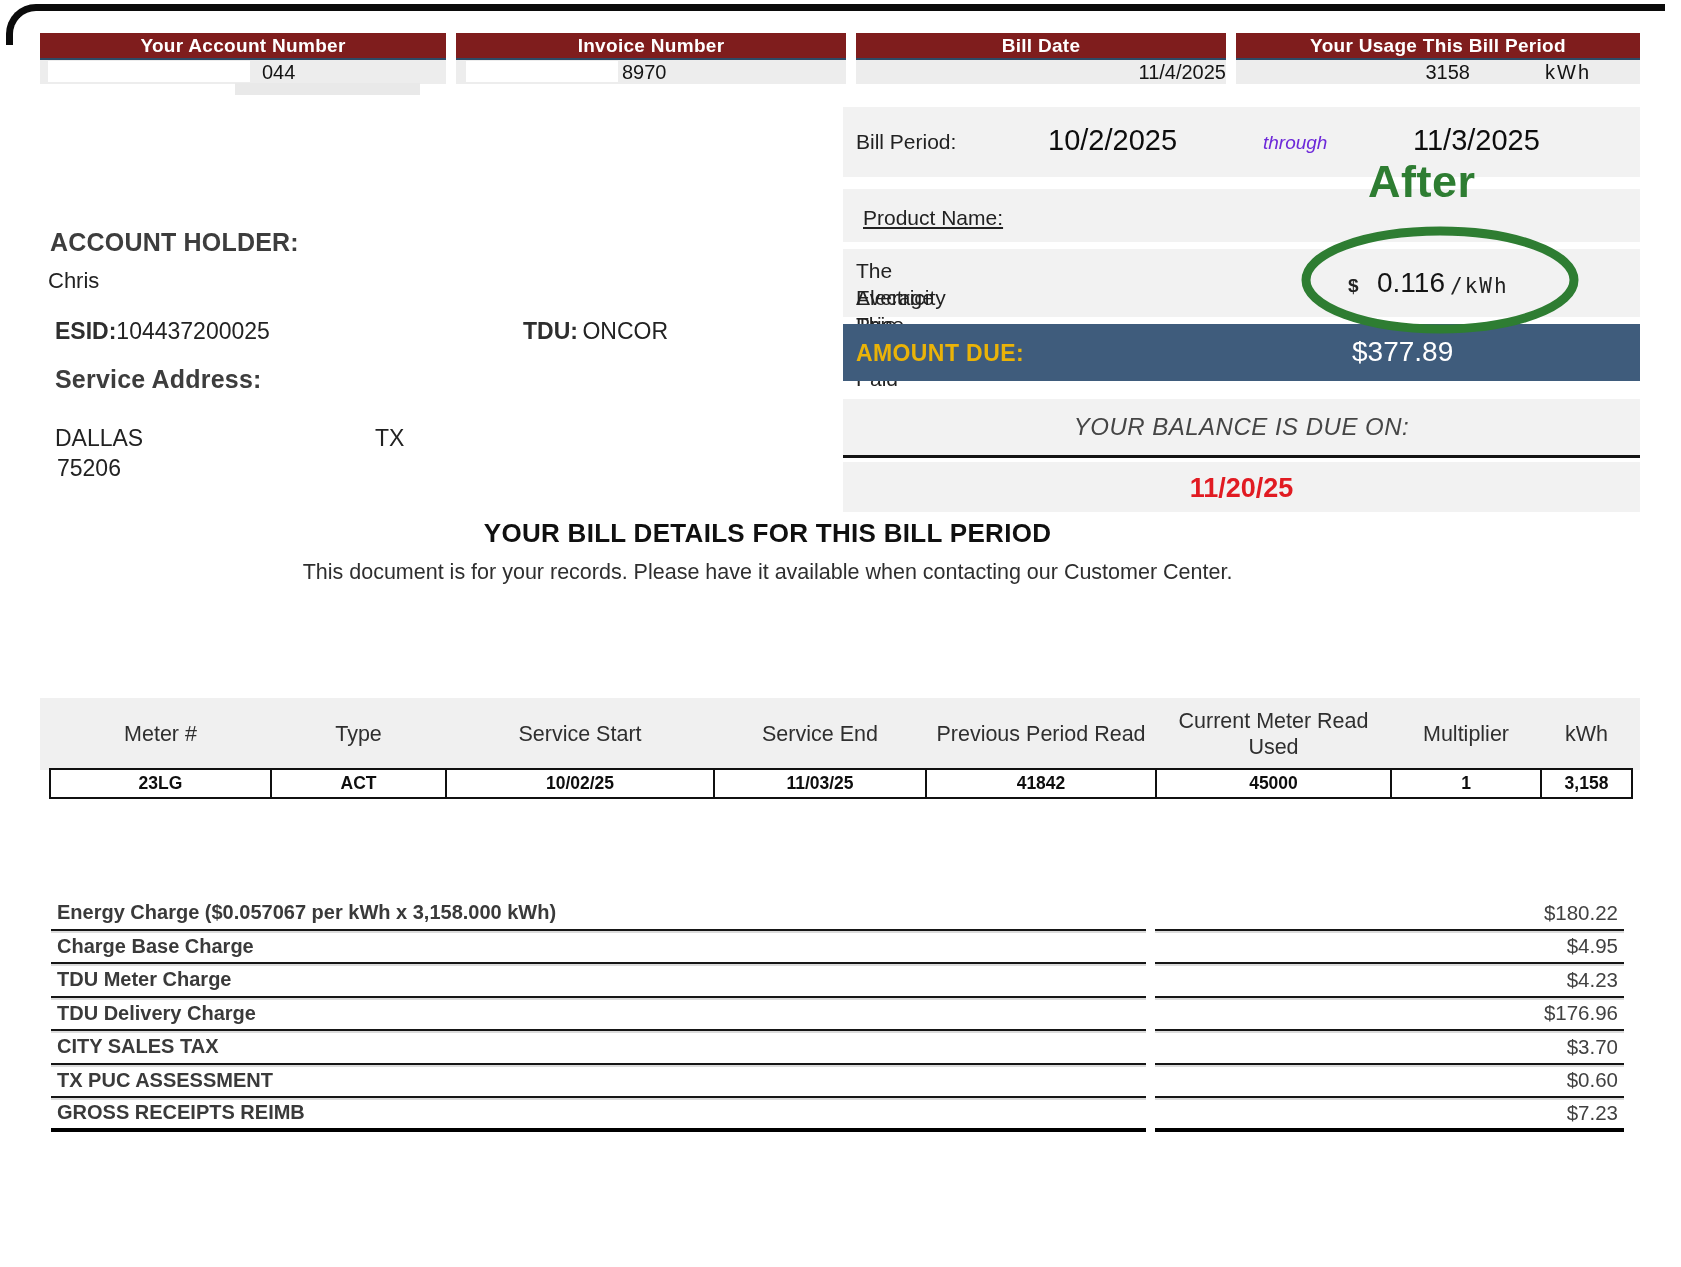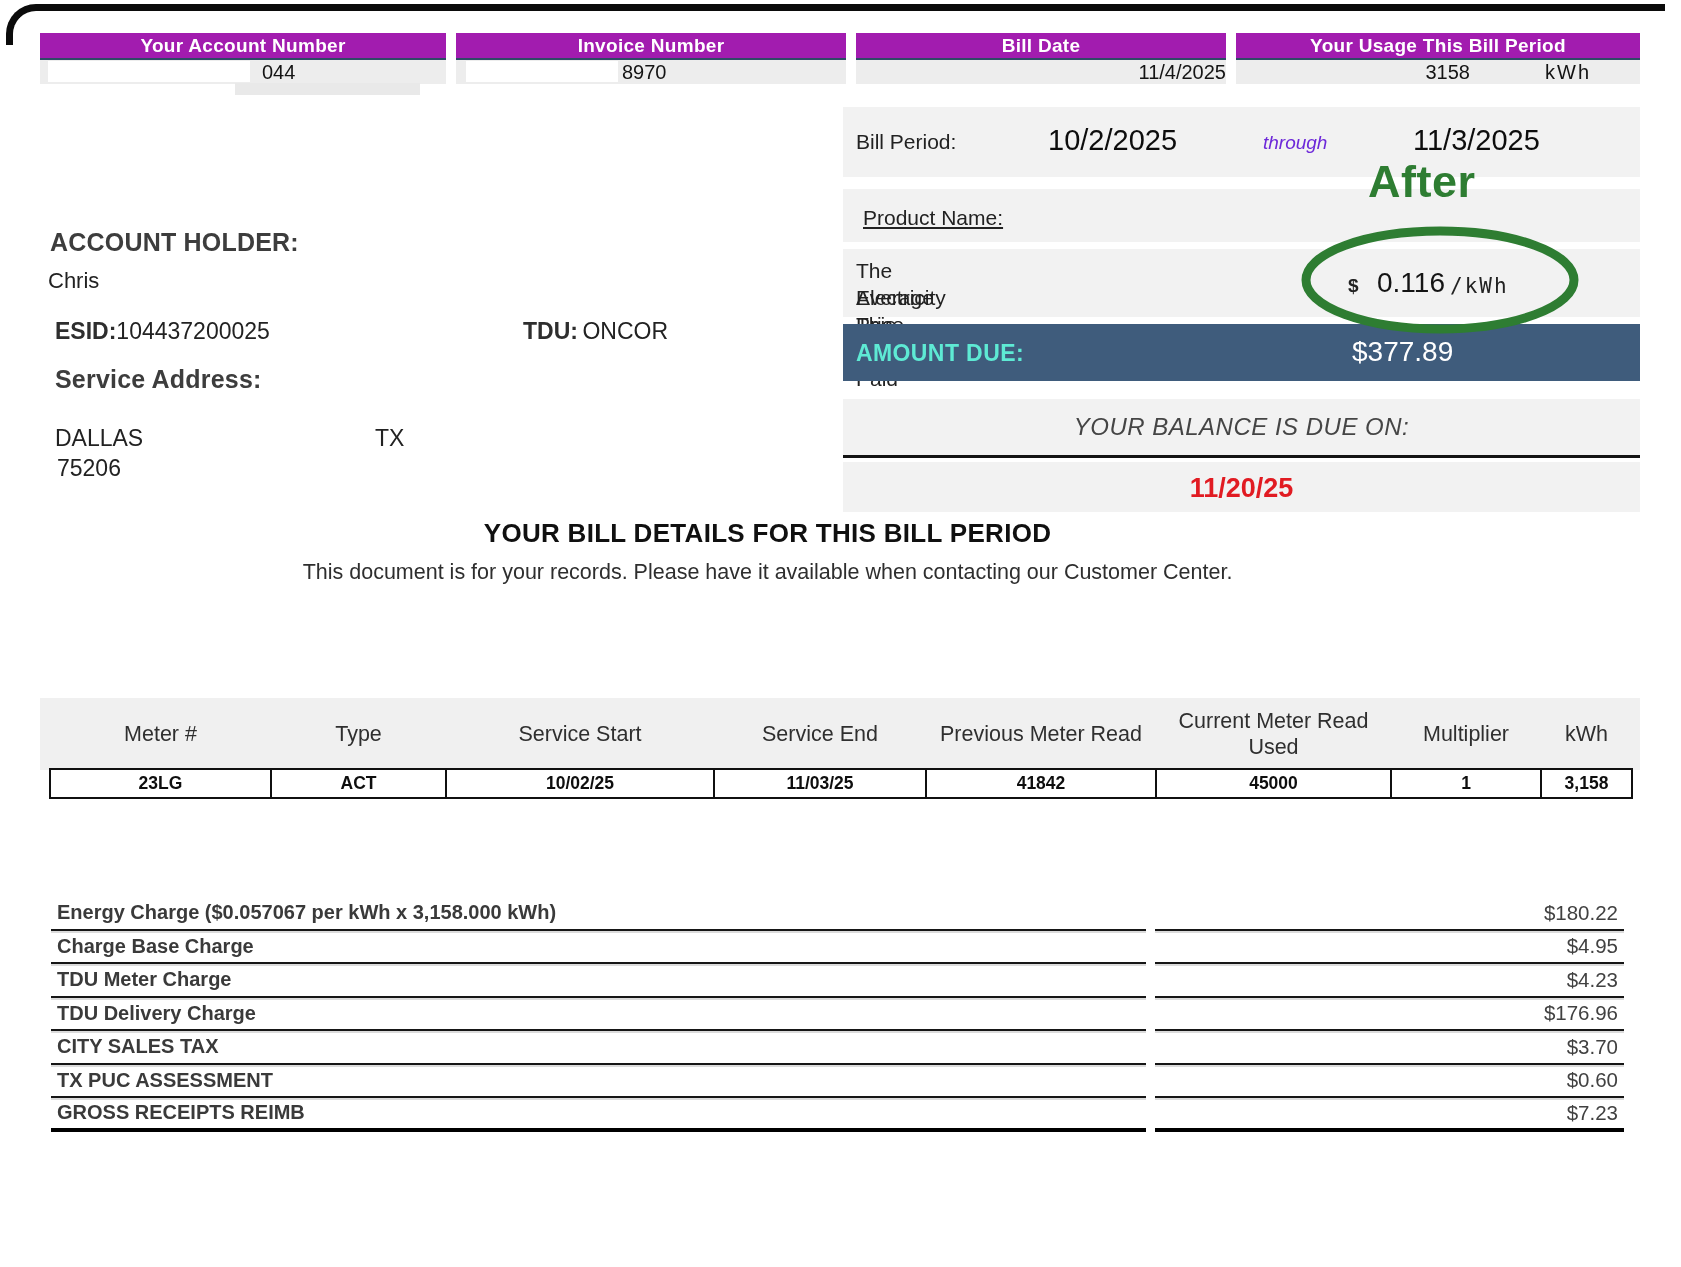--- a/index.html
+++ b/index.html
@@ -12,41 +12,41 @@
   
   .frame-top{
     position:absolute;left:6px;top:4px;width:1652px;height:34px;
     border-top:7px solid #0b0b0b;border-left:7px solid #0b0b0b;
     border-top-left-radius:30px;
   }
 
   
   .sum-col{position:absolute;top:33px;}
   .sum-head{
-    height:25px;line-height:25px;background:#a21caf;color:#fff;
+    height:25px;line-height:25px;background:#7f1d1d;color:#fff;
     font-weight:bold;font-size:19px;text-align:center;letter-spacing:.3px;
     border-bottom:2px solid #2e4a66;
   }
   .sum-val{height:24px;background:#ededed;position:relative;font-size:20px;color:#141414;}
   .redact{position:absolute;background:#ffffff;top:1px;height:21px;}
   .sum-val span{position:absolute;top:0;line-height:24px;}
   .remnant{position:absolute;background:#e9e9e9;}
 
   
   .lbl-big{font-weight:bold;color:#3d3d3d;font-size:25px;letter-spacing:.2px;}
   .txt{color:#222;font-size:23px;}
 
   
   .panel-row{position:absolute;left:843px;width:797px;background:#f2f2f2;}
   .panel-row span{position:absolute;}
   .lab{font-size:21px;color:#222;}
   .bigdate{font-size:29px;color:#0d0d0d;}
   .through{font-size:19px;font-style:italic;color:#6d28d9;}
   .amount-due{background:#3f5c7c;}
-  .amount-due .ad-label{color:#5eead4;font-weight:bold;font-size:23px;letter-spacing:.4px;}
+  .amount-due .ad-label{color:#eab308;font-weight:bold;font-size:23px;letter-spacing:.4px;}
   .amount-due .ad-value{color:#fff;font-size:28px;}
   .balance{border-bottom:3px solid #141414;text-align:center;}
   .balance-text{font-size:24px;color:#454545;letter-spacing:.5px;}
   .due-date{text-align:center;}
   .due-date-text{font-size:27px;color:#e11b22;font-weight:bold;}
 
   .after-label{
     position:absolute;left:1368px;top:156px;font-size:45px;font-weight:bold;
     color:#2e7d32;letter-spacing:.5px;
   }
@@ -199,21 +199,21 @@
         <col style="width:235px">
         <col style="width:150px">
         <col style="width:91px">
     </colgroup>
     <tbody>
         <tr>
       <th>Meter #</th>
       <th>Type</th>
       <th>Service Start</th>
       <th>Service End</th>
-      <th>Previous Meter Read</th>
+      <th>Previous Period Read</th>
       <th>Current Meter Read Used</th>
       <th>Multiplier</th>
       <th>kWh</th>
     </tr>
     <tr>
       <td class="meter-num">23LG</td>
       <td>ACT</td>
       <td>10/02/25</td>
       <td>11/03/25</td>
       <td>41842</td>

